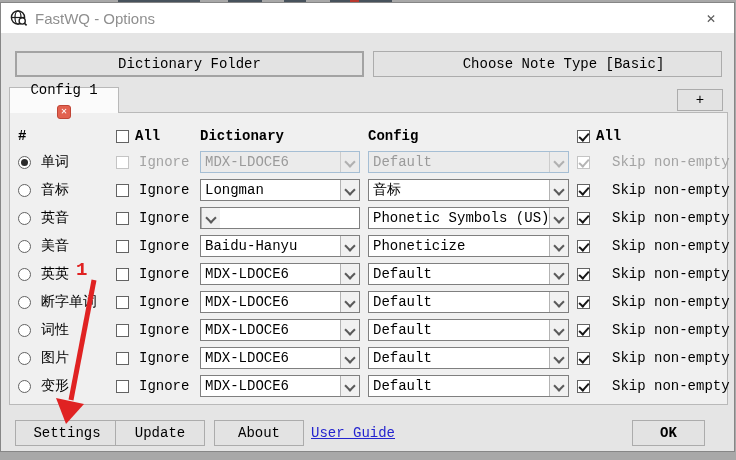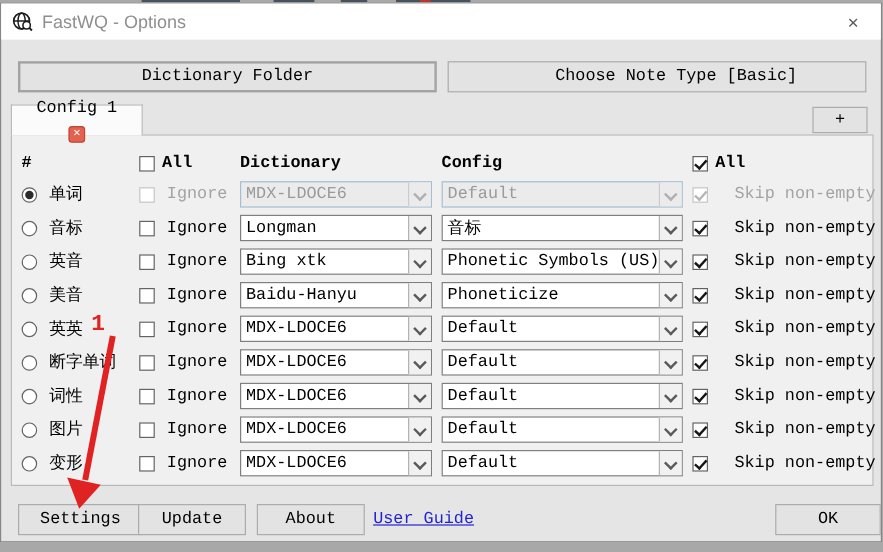--- a/index.html
+++ b/index.html
@@ -80,21 +80,21 @@
     border-right:2px solid #5a5a5a; border-bottom:2px solid #5a5a5a; transform:rotate(45deg);
   }
   .combo.disabled { background:#ebebeb; border-color:#a5bed4; color:#9a9a9a; }
   .combo.disabled .arrow { background:#ebebeb; border-left-color:#cccccc; }
   .combo.disabled .arrow::after { border-color:#b0b0b0; }
 
   .fbtn { top:417px; }
   .btn-settings { left:14px;  width:104px; }
   .btn-update   { left:114px; width:90px; }
   .btn-about    { left:213px; width:90px; }
-  .btn-ok       { left:645px; width:88px; }
+  .btn-ok       { left:631px; width:73px;font-weight:bold; }
   .link {
     position:absolute; left:310px; top:422px; color:#2424cf; text-decoration:underline; white-space:nowrap;
   }
 
   .annotation-layer { position:absolute; left:0; top:0; width:736px; height:460px; pointer-events:none; z-index:9; }
   .ann-num {
     position:absolute; left:76px; top:259px; color:#e02222; font-size:19px; font-weight:bold; pointer-events:none; z-index:9;
   }
 </style>
 </head>
@@ -188,21 +188,20 @@
       <div class="trow" style="top: 91px;">
     <div class="cell radio-cell">
       <span class="radio"></span>
       <span class="lbl name">英音</span>
     </div>
     <div class="cell ignore-cell">
       <span class="cb"></span>
       <span class="lbl ig">Ignore</span>
     </div>
     <div class="combo dict">
-      <span class="val">Bing xtk</span>
       <span class="arrow"></span>
     </div>
     <div class="combo field">
       <span class="val">Phonetic Symbols (US)</span>
       <span class="arrow"></span>
     </div>
     <div class="cell skip-cell">
       <span class="cb checked"></span>
       <span class="lbl sk">Skip non-empty</span>
     </div>

